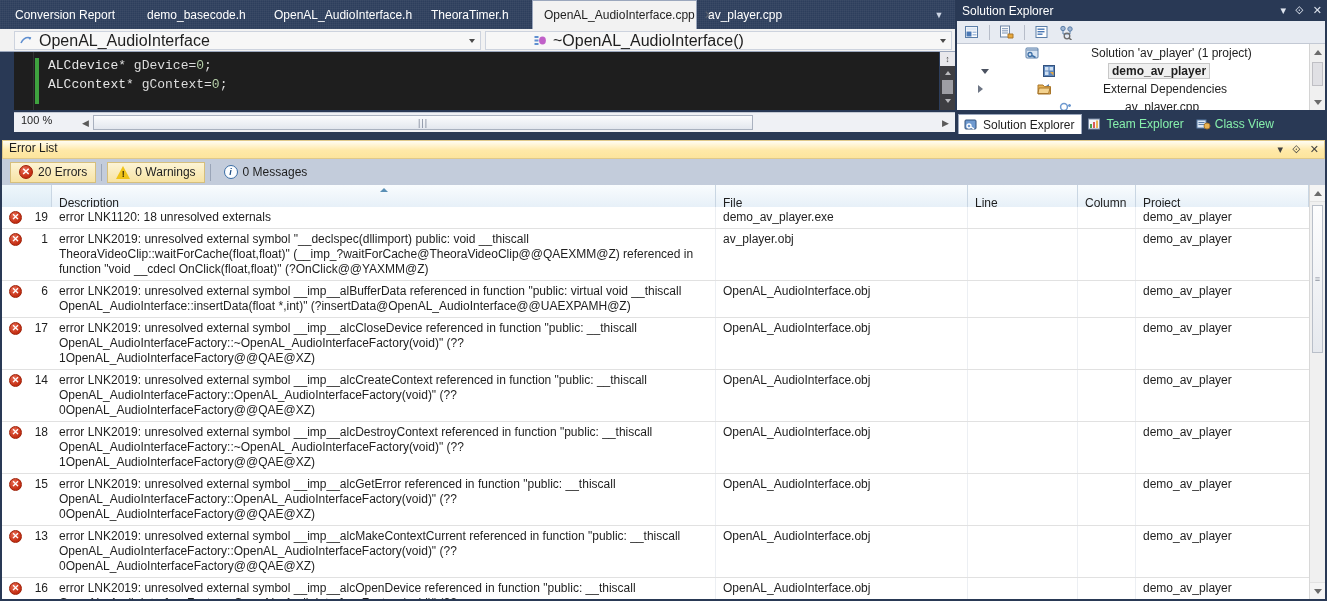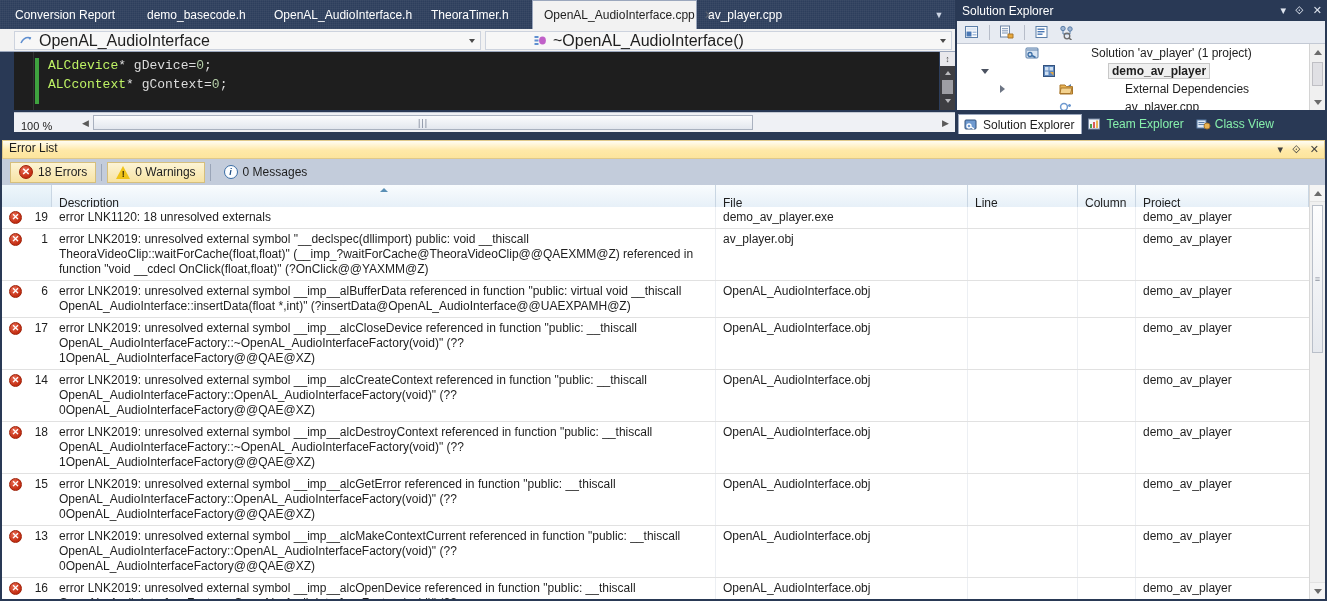--- a/index.html
+++ b/index.html
@@ -99,21 +99,21 @@
     background: #1e1e1e;
   }
   #change-bar i { display:block; width: 4px; height: 46px; background: #3fa23f; margin-top: 6px; }
   #code-text {
     position: absolute; left: 34px; top: 4px;
     font-family: "Liberation Mono", monospace;
     font-size: 13px; line-height: 19px;
     color: #dcdcdc;
     white-space: pre;
   }
-  .t-type { color: #bef264; }
+  .t-type { color: #e5e5e5; }
   .t-op   { color: #dcdcdc; }
   .t-num  { color: #b5cea8; }
   .t-id   { color: #dcdcdc; }
   
   #code-vscroll {
     position: absolute; right: 0; top: 52px; width: 16px; height: 58px;
     background: #3e3e42;
     border-left: 1px solid #2d3e5c;
   }
   #code-vscroll .sb-split {
@@ -128,21 +128,21 @@
   #code-vscroll .sb-thumb { height: 14px; background: #9e9ea4; margin: 0 2px; }
   
   #editor-bottom {
     position: absolute; left: 14px; top: 112px; width: 941px; height: 20px;
     background: #eff1f5;
     display: flex; align-items: center;
     border-top: 1px solid #c4cad4;
   }
   #zoom-box {
     width: 60px; height: 18px; margin-left: 2px;
-    background: #eff1f5; display: flex; align-items: flex-end;
+    background: #eff1f5; display: flex; align-items: flex-start;
     font-size: 11px; color: #1e1e1e; position: relative; padding-left: 5px;
   }
   #zoom-box .combo-arrow { border-top-color: #4a4a4a; right: 6px; }
   #hscroll {
     flex: 1; height: 17px; margin: 0 2px;
     background: #eff1f5; display: flex; align-items: center;
   }
   .hs-arrow-l, .hs-arrow-r {
     width: 15px; height: 17px; display:flex; align-items:center; justify-content:center;
     color: #5a5a5a; font-size: 9px;
@@ -476,21 +476,21 @@
               <svg width="15" height="14" viewBox="0 0 15 14">
                 <rect x="1.5" y="1.5" width="11" height="11" fill="#5e87bd" stroke="#33527d"></rect>
                 <rect x="3" y="3" width="3.5" height="3.5" fill="#cfe0f2"></rect>
                 <rect x="7.5" y="3" width="3.5" height="3.5" fill="#cfe0f2"></rect>
                 <rect x="3" y="7.5" width="3.5" height="3.5" fill="#cfe0f2"></rect>
                 <path d="M8 8 l3.5 0 0 3.5 z" fill="#e8a83c"></path>
               </svg>
             </span>
             <span class="tr-label sel">demo_av_player</span>
           </div>
-          <div class="tr-row" style="padding-left: 38px;">
+          <div class="tr-row" style="padding-left: 16px;">
             <span class="tr-exp">
               <span class="tri-closed"></span>
             </span>
             <span class="tr-ico">
               <svg width="15" height="14" viewBox="0 0 15 14">
                 <path d="M1 3 h5 l1.4 1.6 h6.1 V12 H1 Z" fill="#e8b355" stroke="#a9762a"></path>
                 <path d="M2 6 h11 l-1.4 5.5 H1 Z" fill="#f3d28f" stroke="#a9762a"></path>
                 <path d="M9 4 l3 -2 v2 z" fill="#5b7ea8"></path>
               </svg>
             </span>
@@ -562,21 +562,21 @@
         <span class="tb-ico">⟐</span>
         <span class="tb-ico">✕</span>
       </span>
     </div>
 
     <div id="err-toolbar">
         <div class="filter-btn on">
           <span style="display: flex; align-items: center;">
             <span style="width:14px;height:14px;border-radius:50%;background:radial-gradient(circle at 35% 30%,#e86a52,#c32d12 70%);border:1px solid #9e2108;color:#fff;font-size:10px;font-weight:bold;display:flex;align-items:center;justify-content:center;line-height:1;">✕</span>
           </span>
-          <span>18 Errors</span>
+          <span>20 Errors</span>
         </div>
         <div class="filter-sep"></div>
         <div class="filter-btn on">
           <span style="display: flex; align-items: center;">
             <span style="width:0;height:0;border-left:7px solid transparent;border-right:7px solid transparent;border-bottom:13px solid #f0c419;position:relative;display:inline-block;">
               <span style="position:absolute;left:-1.5px;top:4px;color:#3a2f00;font-size:9px;font-weight:bold;line-height:1;">!</span>
             </span>
           </span>
           <span>0 Warnings</span>
         </div>

